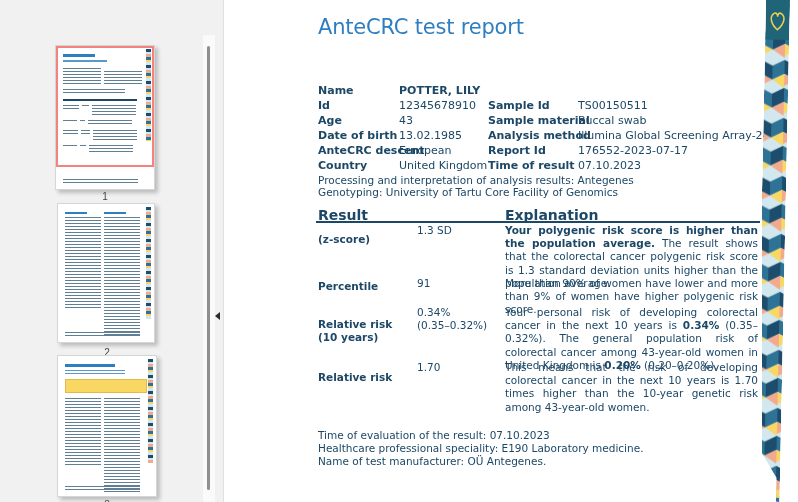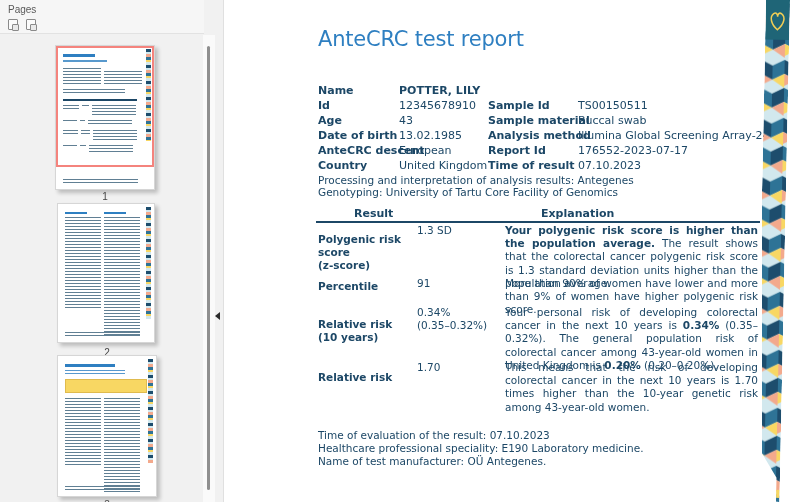--- a/index.html
+++ b/index.html
@@ -55,36 +55,36 @@
   .sb-track { position:absolute; left:203px; top:35px; width:12px; height:467px; background:#fafafa; }
   .sb-thumb { position:absolute; left:207px; top:46px; width:3px; height:444px; background:#8f8f8f; border-radius:2px; }
   .splitter-arrow { position:absolute; left:215px; top:312px; width:0; height:0;
                     border-top:4px solid transparent; border-bottom:4px solid transparent;
                     border-right:5px solid #2b2b2b; cursor:pointer; }
 
   
   .main { position:absolute; left:225px; top:0; width:573px; height:502px; background:#fff; }
   .doc { position:absolute; inset:0; color:var(--navy); }
 
-  .doc-title { position:absolute; left:93px; top:27px; font-size:21px; letter-spacing:-0.2px;
+  .doc-title { position:absolute; left:93px; top:15px; font-size:21px; letter-spacing:-0.2px;
                color:var(--accent); font-weight:normal; }
   .doc-subtitle { position:absolute; left:93px; top:57px; font-size:12px; font-style:italic;
                   font-weight:bold; color:var(--accent); }
 
   .info-grid { position:absolute; left:93px; top:84px; width:460px; font-size:11px; }
   .info-row { position:relative; height:15px;text-decoration:underline; }
   .info-row .l1 { position:absolute; left:0;   font-weight:bold; white-space:nowrap; }
   .info-row .v1 { position:absolute; left:81px;  white-space:nowrap; }
   .info-row .l2 { position:absolute; left:170px; font-weight:bold; white-space:nowrap; }
   .info-row .v2 { position:absolute; left:260px; white-space:nowrap; }
   .bold { font-weight:bold; }
 
   .genotyping { position:absolute; left:93px; top:174px; font-size:10.5px; line-height:12px; }
 
-  .tbl-head { position:absolute; top:207px; font-size:11px; font-weight:bold;margin-left:36px; }
+  .tbl-head { position:absolute; top:207px; font-size:14px; font-weight:bold; }
   #th-result { left:93px; }
   #th-expl { left:280px; }
   .tbl-rule { position:absolute; left:91px; top:221px; width:444px; border-top:2px solid var(--navy); }
 
   .trow { position:absolute; left:0; width:573px; }
   .trow .rlabel { position:absolute; left:93px; width:110px; font-size:10.5px; font-weight:bold; line-height:13px; }
   .trow .rvalue { position:absolute; left:192px; width:85px; font-size:10.5px; line-height:12.5px; }
   .trow .expl { position:absolute; left:280px; width:253px; font-size:10.5px; line-height:13.2px; text-align:justify; }
   .expl .b { font-weight:bold; }
   #trow0 { top:224px; } #trow0 .rlabel { padding-top:9px; }
@@ -99,25 +99,20 @@
   .f-navy{fill:var(--strip_navy);} .f-steel{fill:var(--strip_steel);} .f-light{fill:var(--strip_light);}
   .f-salmon{fill:var(--strip_salmon);} .f-yellow{fill:var(--strip_yellow);} .f-teal{fill:var(--strip_teal);}
   .heart-stroke{ fill:none; stroke:var(--heart_gold); stroke-width:1.5px; }
 </style>
 </head>
 <body>
 
 <div class="app">
 
   <div class="sidebar">
-    <div class="sidebar-header">
-      <div class="sidebar-title">Pages</div>
-      <span class="icon-page" id="icon-thumb-small"></span>
-      <span class="icon-page" id="icon-thumb-large"></span>
-    </div>
 
     <div class="thumbs">
 
       <div class="thumb-page" id="thumb1">
         <div class="t-inner">
           <div class="bar-accent" style="width:32px;height:3px;margin-top:2px;"></div>
           <div class="bar-accent" style="width:44px;height:2px;margin-top:3px;opacity:.8;"></div>
           <div class="row-mini" style="margin-top:6px;">
             <div class="ml" style="width:38px;height:17px;"></div>
             <div class="ml" style="width:38px;height:14px;margin-top:3px;"></div>
@@ -237,21 +232,20 @@
         <div>Processing and interpretation of analysis results: Antegenes</div>
         <div>Genotyping: University of Tartu Core Facility of Genomics</div>
       </div>
 
       <div class="tbl-head" id="th-result">Result</div>
       <div class="tbl-head" id="th-expl">Explanation</div>
       <div class="tbl-rule"></div>
 
       <div class="trow" id="trow0">
         <div class="rlabel">
-          <div>Polygenic risk score</div>
           <div>(z-score)</div>
         </div>
         <div class="rvalue">1.3 SD</div>
         <div class="expl"><span class="b">Your polygenic risk score is higher than the population average.</span><span> The result shows that the colorectal cancer polygenic risk score is 1.3 standard deviation units higher than the population average.</span></div>
       </div>
 
       <div class="trow" id="trow1">
         <div class="rlabel">
           <div>Percentile</div>
         </div>

